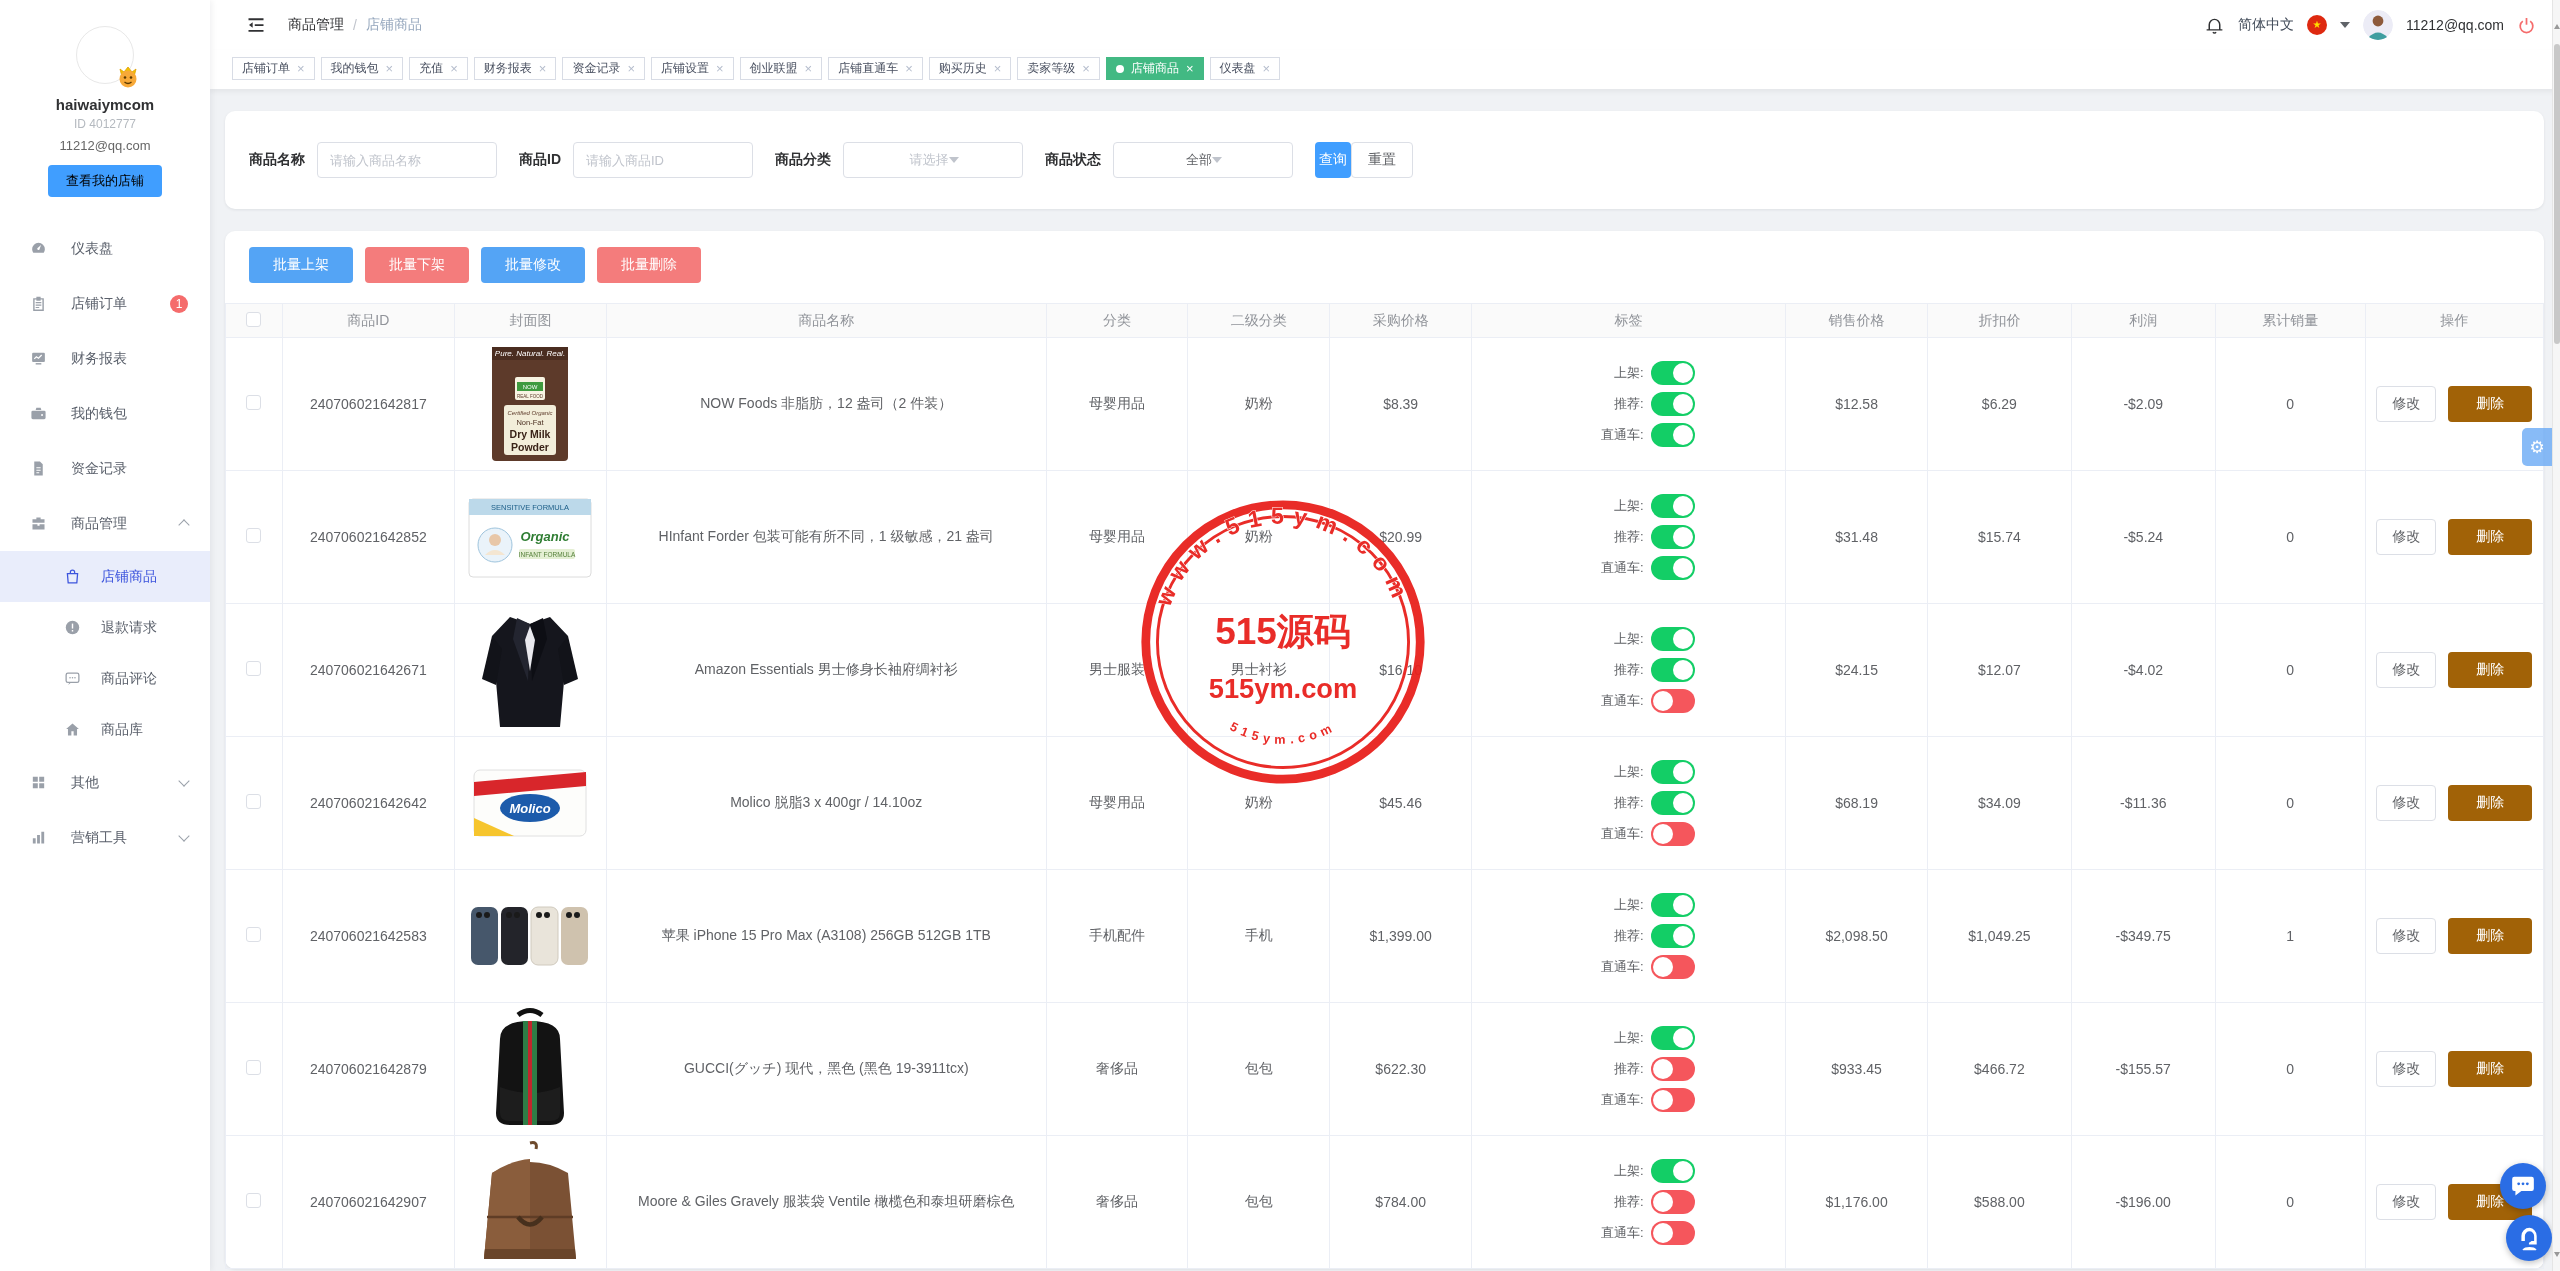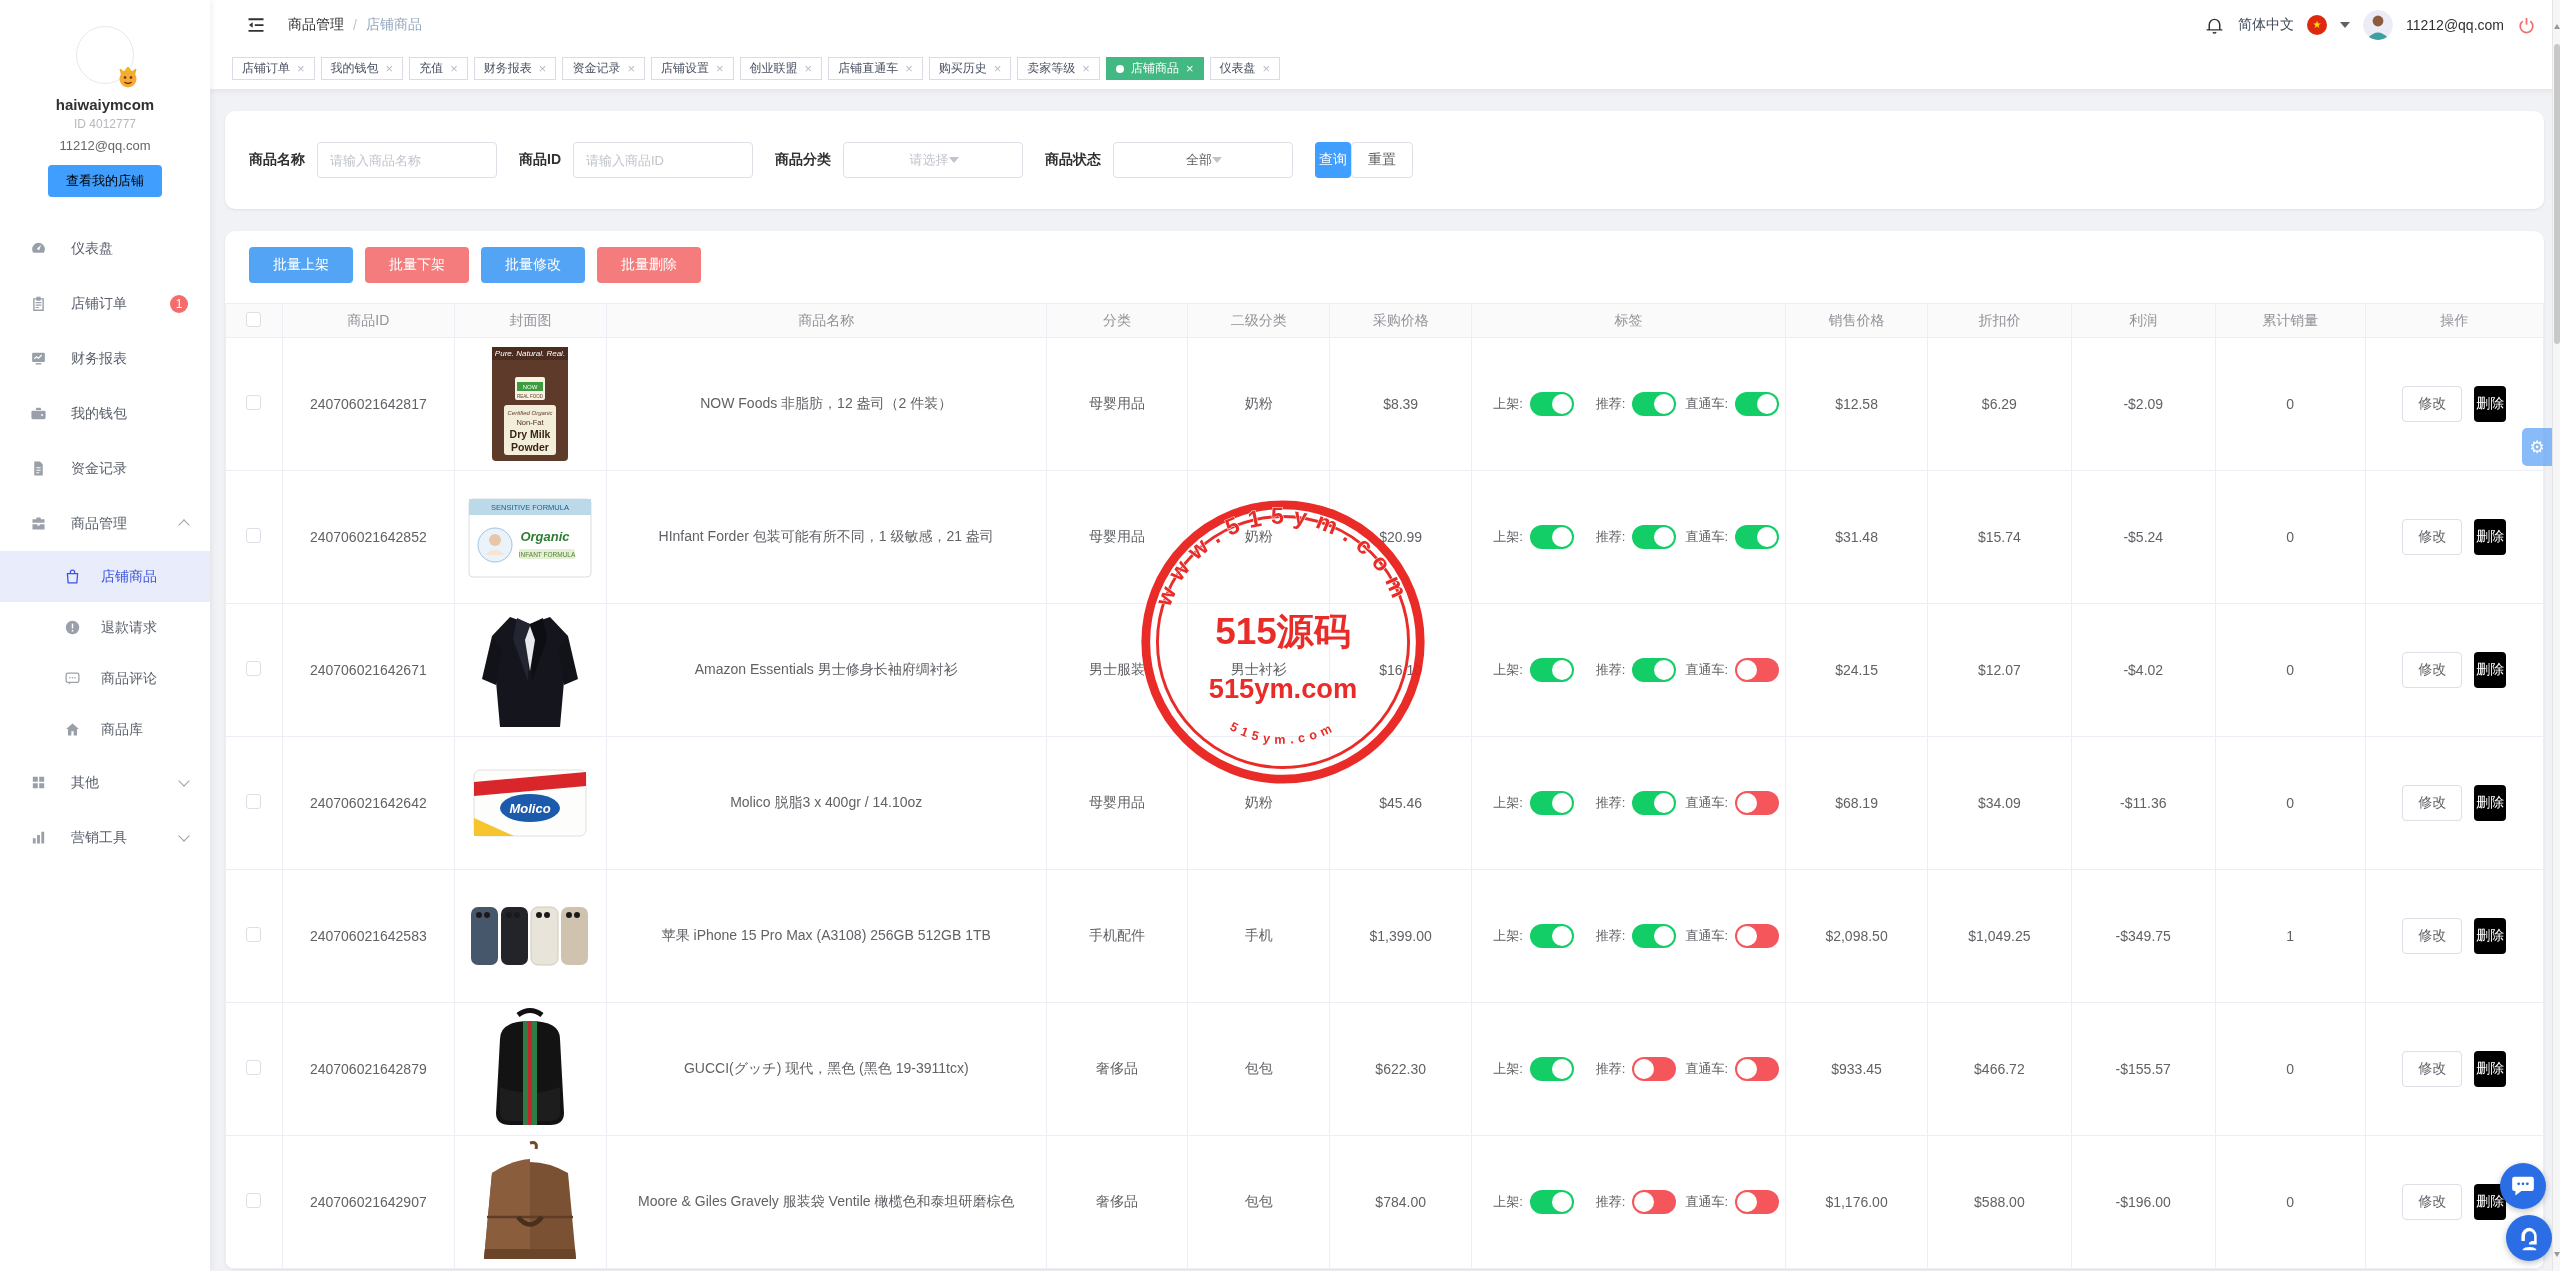--- a/index.html
+++ b/index.html
@@ -79,32 +79,32 @@
   .batch-btn { height: 36px; padding: 0 24px; border: none; border-radius: 4px; color: #fff; font-size: 14px; cursor: pointer; font-family: inherit; }
   .batch-blue { background: #54a4f5; }
   .batch-red { background: #f47c7c; }
 
   .ptable { width: 100%; border-collapse: collapse; table-layout: fixed; font-size: 14px; }
   .ptable th { background: #fafafa; color: #909399; font-weight: 500; height: 34px; border: 1px solid #ebeef5; font-size: 14px; }
   .ptable td { border: 1px solid #ebeef5; text-align: center; vertical-align: middle; padding: 4px 6px; color: #606266; height: 133px; overflow: hidden; }
   .price { color: #409eff; }
   .thumb { display: flex; align-items: center; justify-content: center; line-height: 0; }
   .checkbox { width: 15px; height: 15px; border: 1px solid #dcdfe6; border-radius: 3px; display: inline-block; background: #fff; cursor: pointer; }
-  .tag-stack { display: flex; flex-direction: row; gap: 7px; align-items: center; }
+  .tag-stack { display: flex; flex-direction: column; gap: 7px; align-items: center; }
   .tag-line { display: flex; align-items: center; gap: 7px; width: 132px; justify-content: flex-end; }
   .tag-label { color: #606266; font-size: 13px; flex: 1; text-align: right; white-space: nowrap; }
   .toggle { width: 44px; height: 24px; border-radius: 12px; position: relative; cursor: pointer; flex: none; }
   .toggle.on { background: #13ce66; }
   .toggle.off { background: #f5565c; }
   .toggle::after { content: ""; position: absolute; top: 2px; width: 20px; height: 20px; border-radius: 50%; background: #fff; }
   .toggle.on::after { right: 2px; }
   .toggle.off::after { left: 2px; }
   .act-btn { height: 36px; border-radius: 4px; font-size: 14px; cursor: pointer; font-family: inherit; }
   .act-edit { background: #fff; border: 1px solid #dcdfe6; color: #606266; padding: 0 15px; margin-right: 12px; }
-  .act-del { background: #000000; border: none; color: #fff; padding: 0 2px; }
+  .act-del { background: #a16207; border: none; color: #fff; padding: 0 28px; }
 
   
   .watermark { position: absolute; left: 927px; top: 407px; width: 292px; height: 292px; z-index: 20; pointer-events: none; opacity: .95; }
 
   
   .gear-trigger { position: fixed; right: 8px; top: 428px; width: 30px; height: 38px; background: rgba(102,168,245,.78); border-radius: 5px 0 0 5px; display: flex; align-items: center; justify-content: center; color: #fff; font-size: 17px; z-index: 30; cursor: pointer; }
   .float-btn { position: fixed; width: 46px; height: 46px; border-radius: 50%; background: #2a6de5; display: flex; align-items: center; justify-content: center; z-index: 31; cursor: pointer; box-shadow: 0 2px 6px rgba(0,0,0,.25); line-height: 0; }
   .float-chat { right: 14px; bottom: 62px; }
   .float-service { right: 8px; bottom: 10px; }
 

